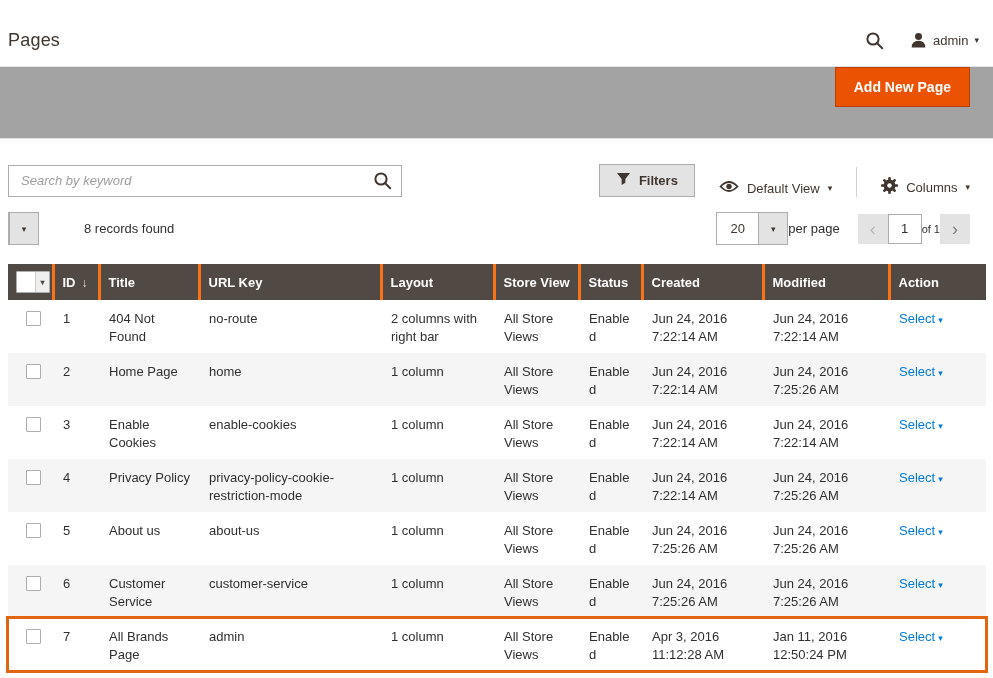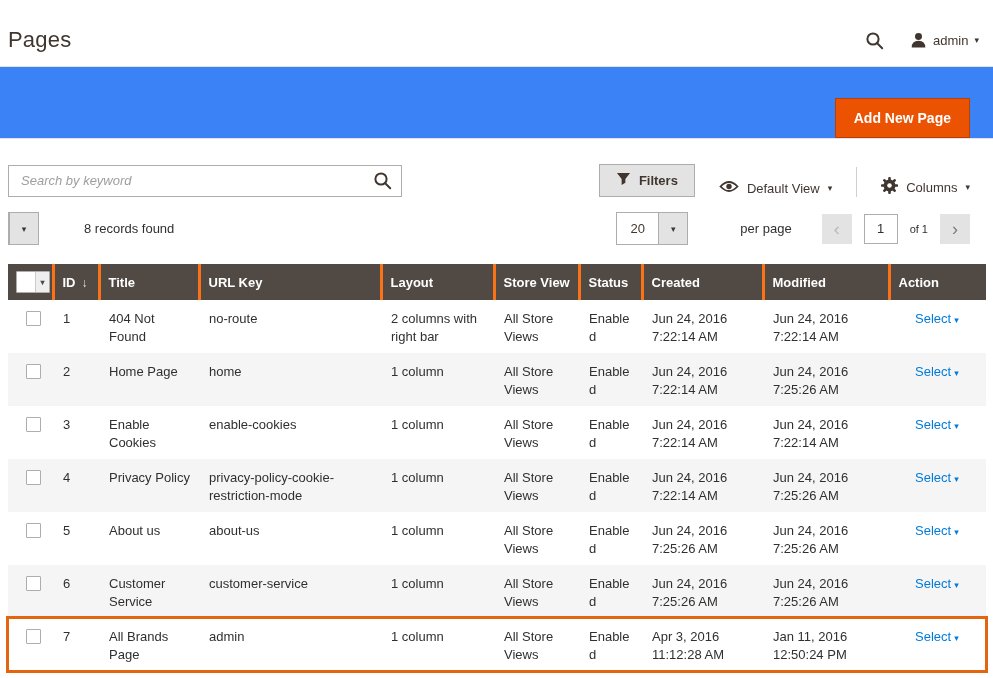--- a/index.html
+++ b/index.html
@@ -8,29 +8,29 @@
     --border:#adadad; --light-border:#e3e3e3; --stripe:#f5f5f5; --btn-gray:#e3e3e3;
   }
   *{box-sizing:border-box;margin:0;padding:0;}
   html,body{width:993px;height:678px;overflow:hidden;background:#fff;
     font-family:"Liberation Sans",sans-serif;color:var(--text);}
   .page{width:993px;height:678px;position:relative;}
 
   
   .page-header{display:flex;justify-content:space-between;align-items:center;
     padding:14px 14px 0 8px;height:66px;}
-  .page-title{font-size:22px;font-weight:400;color:var(--title);letter-spacing:.2px;}
+  .page-title{font-size:18px;font-weight:400;color:var(--title);letter-spacing:.2px;}
   .header-actions{display:flex;align-items:center;gap:26px;}
   .icon-btn{display:inline-flex;align-items:center;cursor:pointer;}
   .admin-menu{display:flex;align-items:center;gap:6px;cursor:pointer;font-size:13px;color:var(--title);}
   .caret{font-size:9px;color:var(--title);line-height:1;}
 
   
-  .action-band{height:73px;background:#3b82f6;border-top:1px solid var(--light-border);
-    border-bottom:1px solid var(--light-border);display:flex;align-items:flex-end;
+  .action-band{height:73px;background:#a3a3a3;border-top:1px solid var(--light-border);
+    border-bottom:1px solid var(--light-border);display:flex;align-items:flex-start;
     justify-content:flex-end;padding-right:23px;}
   .btn-primary{background:var(--accent);color:#fff;border:1px solid #b84002;
     font-family:"Liberation Sans",sans-serif;font-size:14px;font-weight:bold;
     padding:11px 18px;cursor:pointer;}
 
   
   .controls-row{display:flex;justify-content:space-between;align-items:center;
     margin:25px 8px 0 8px;}
   .search-box{position:relative;width:394px;height:32px;}
   .search-box input{width:100%;height:100%;border:1px solid var(--border);
@@ -48,23 +48,23 @@
   .grid-controls{display:flex;justify-content:space-between;align-items:center;
     margin:15px 8px 0 8px;}
   .gc-left{display:flex;align-items:center;}
   .select-control{display:flex;align-items:stretch;height:33px;border:1px solid var(--border);
     background:#fff;cursor:pointer;}
   .select-label{display:flex;align-items:center;padding:0 12px;font-size:13px;color:var(--title);}
   .select-caret{display:flex;align-items:center;justify-content:center;width:29px;
     background:var(--btn-gray);border-left:1px solid var(--border);font-size:9px;color:var(--title);}
   .actions-select .select-label{width:102px;}
   .records{margin-left:45px;font-size:13px;color:var(--text);}
-  .gc-right{display:flex;align-items:center;gap:12px;padding-right:15px;}
+  .gc-right{display:flex;align-items:center;gap:0;padding-right:15px;}
   .perpage-select .select-label{width:41px;justify-content:center;}
-  .perpage-label{font-size:13px;margin-right:18px;margin-left:40px;}
+  .perpage-label{font-size:13px;margin-right:18px;}
   .pager-btn{width:30px;height:30px;background:var(--btn-gray);border:none;cursor:pointer;
     font-size:18px;line-height:28px;text-align:center;font-family:"Liberation Sans",sans-serif;}
   .pager-btn.prev{color:#b8b8b8;}
   .pager-btn.next{color:#7d7d7d;}
   .page-input{width:34px;height:30px;border:1px solid var(--border);text-align:center;
     font-size:13px;font-family:"Liberation Sans",sans-serif;color:var(--text);}
   .page-total{font-size:11px;}
 
   
   table{border-collapse:collapse;table-layout:fixed;width:978px;margin:19px 0 0 8px;}
@@ -81,21 +81,21 @@
     border:1px solid var(--border);border-radius:1px;cursor:pointer;}
   .cb-dropdown .cb-box{flex:1;background:#fff;}
   .cb-dropdown .cb-caret{width:14px;display:flex;align-items:center;justify-content:center;
     font-size:8px;color:#514943;border-left:1px solid #ccc;background:#efefef;}
   tbody tr{height:53px;}
   tbody tr:nth-child(even){background:var(--stripe);}
   tbody td{font-size:13px;vertical-align:top;padding:10px 8px 6px 10px;line-height:1.35;
     color:var(--text);word-wrap:break-word;}
   .row-checkbox{display:inline-block;width:15px;height:15px;background:#fff;
     border:1px solid var(--border);border-radius:1px;margin:1px 0 0 8px;cursor:pointer;}
-  .select-link{color:var(--link);text-decoration:none;font-size:13px;cursor:pointer;margin-left:16px;}
+  .select-link{color:var(--link);text-decoration:none;font-size:13px;cursor:pointer;}
   .select-link .sel-caret{font-size:9px;margin-left:3px;}
   tr.highlighted{outline:3px solid var(--highlight);outline-offset:-1px;}
 </style>
 </head>
 <body>
 
 <div class="page">
 
   <header class="page-header">
     <h1 class="page-title">Pages</h1>

